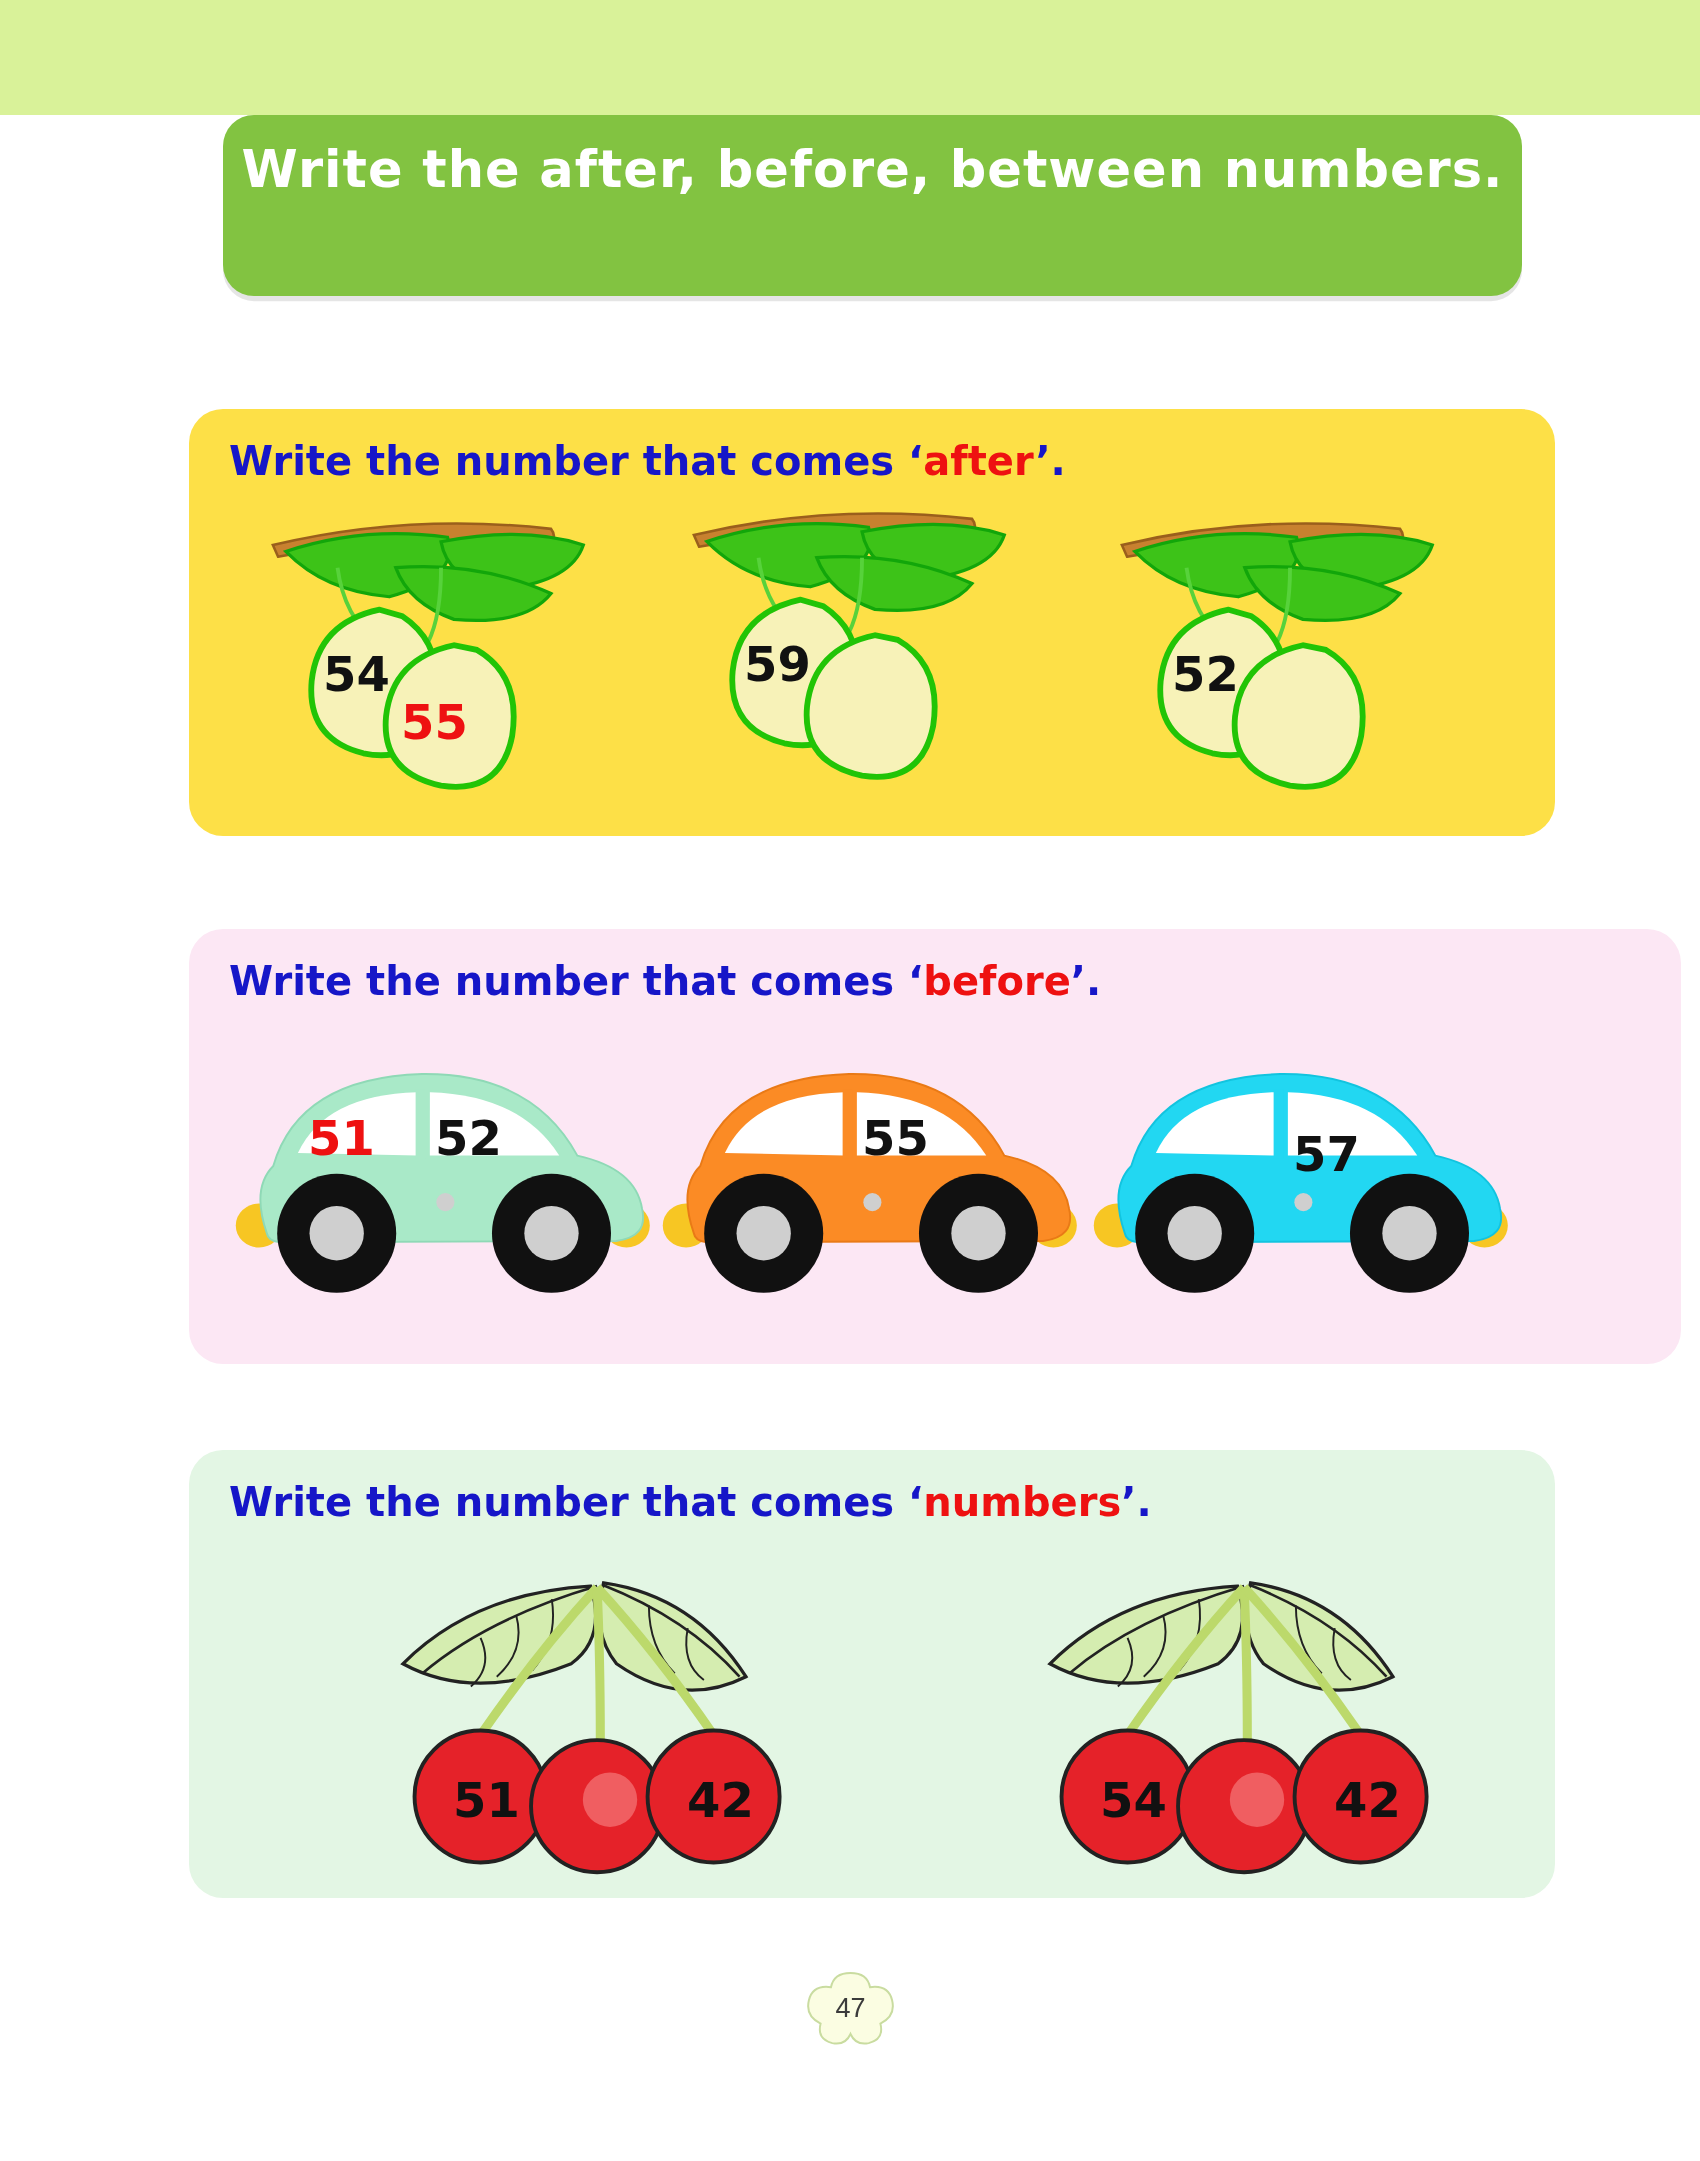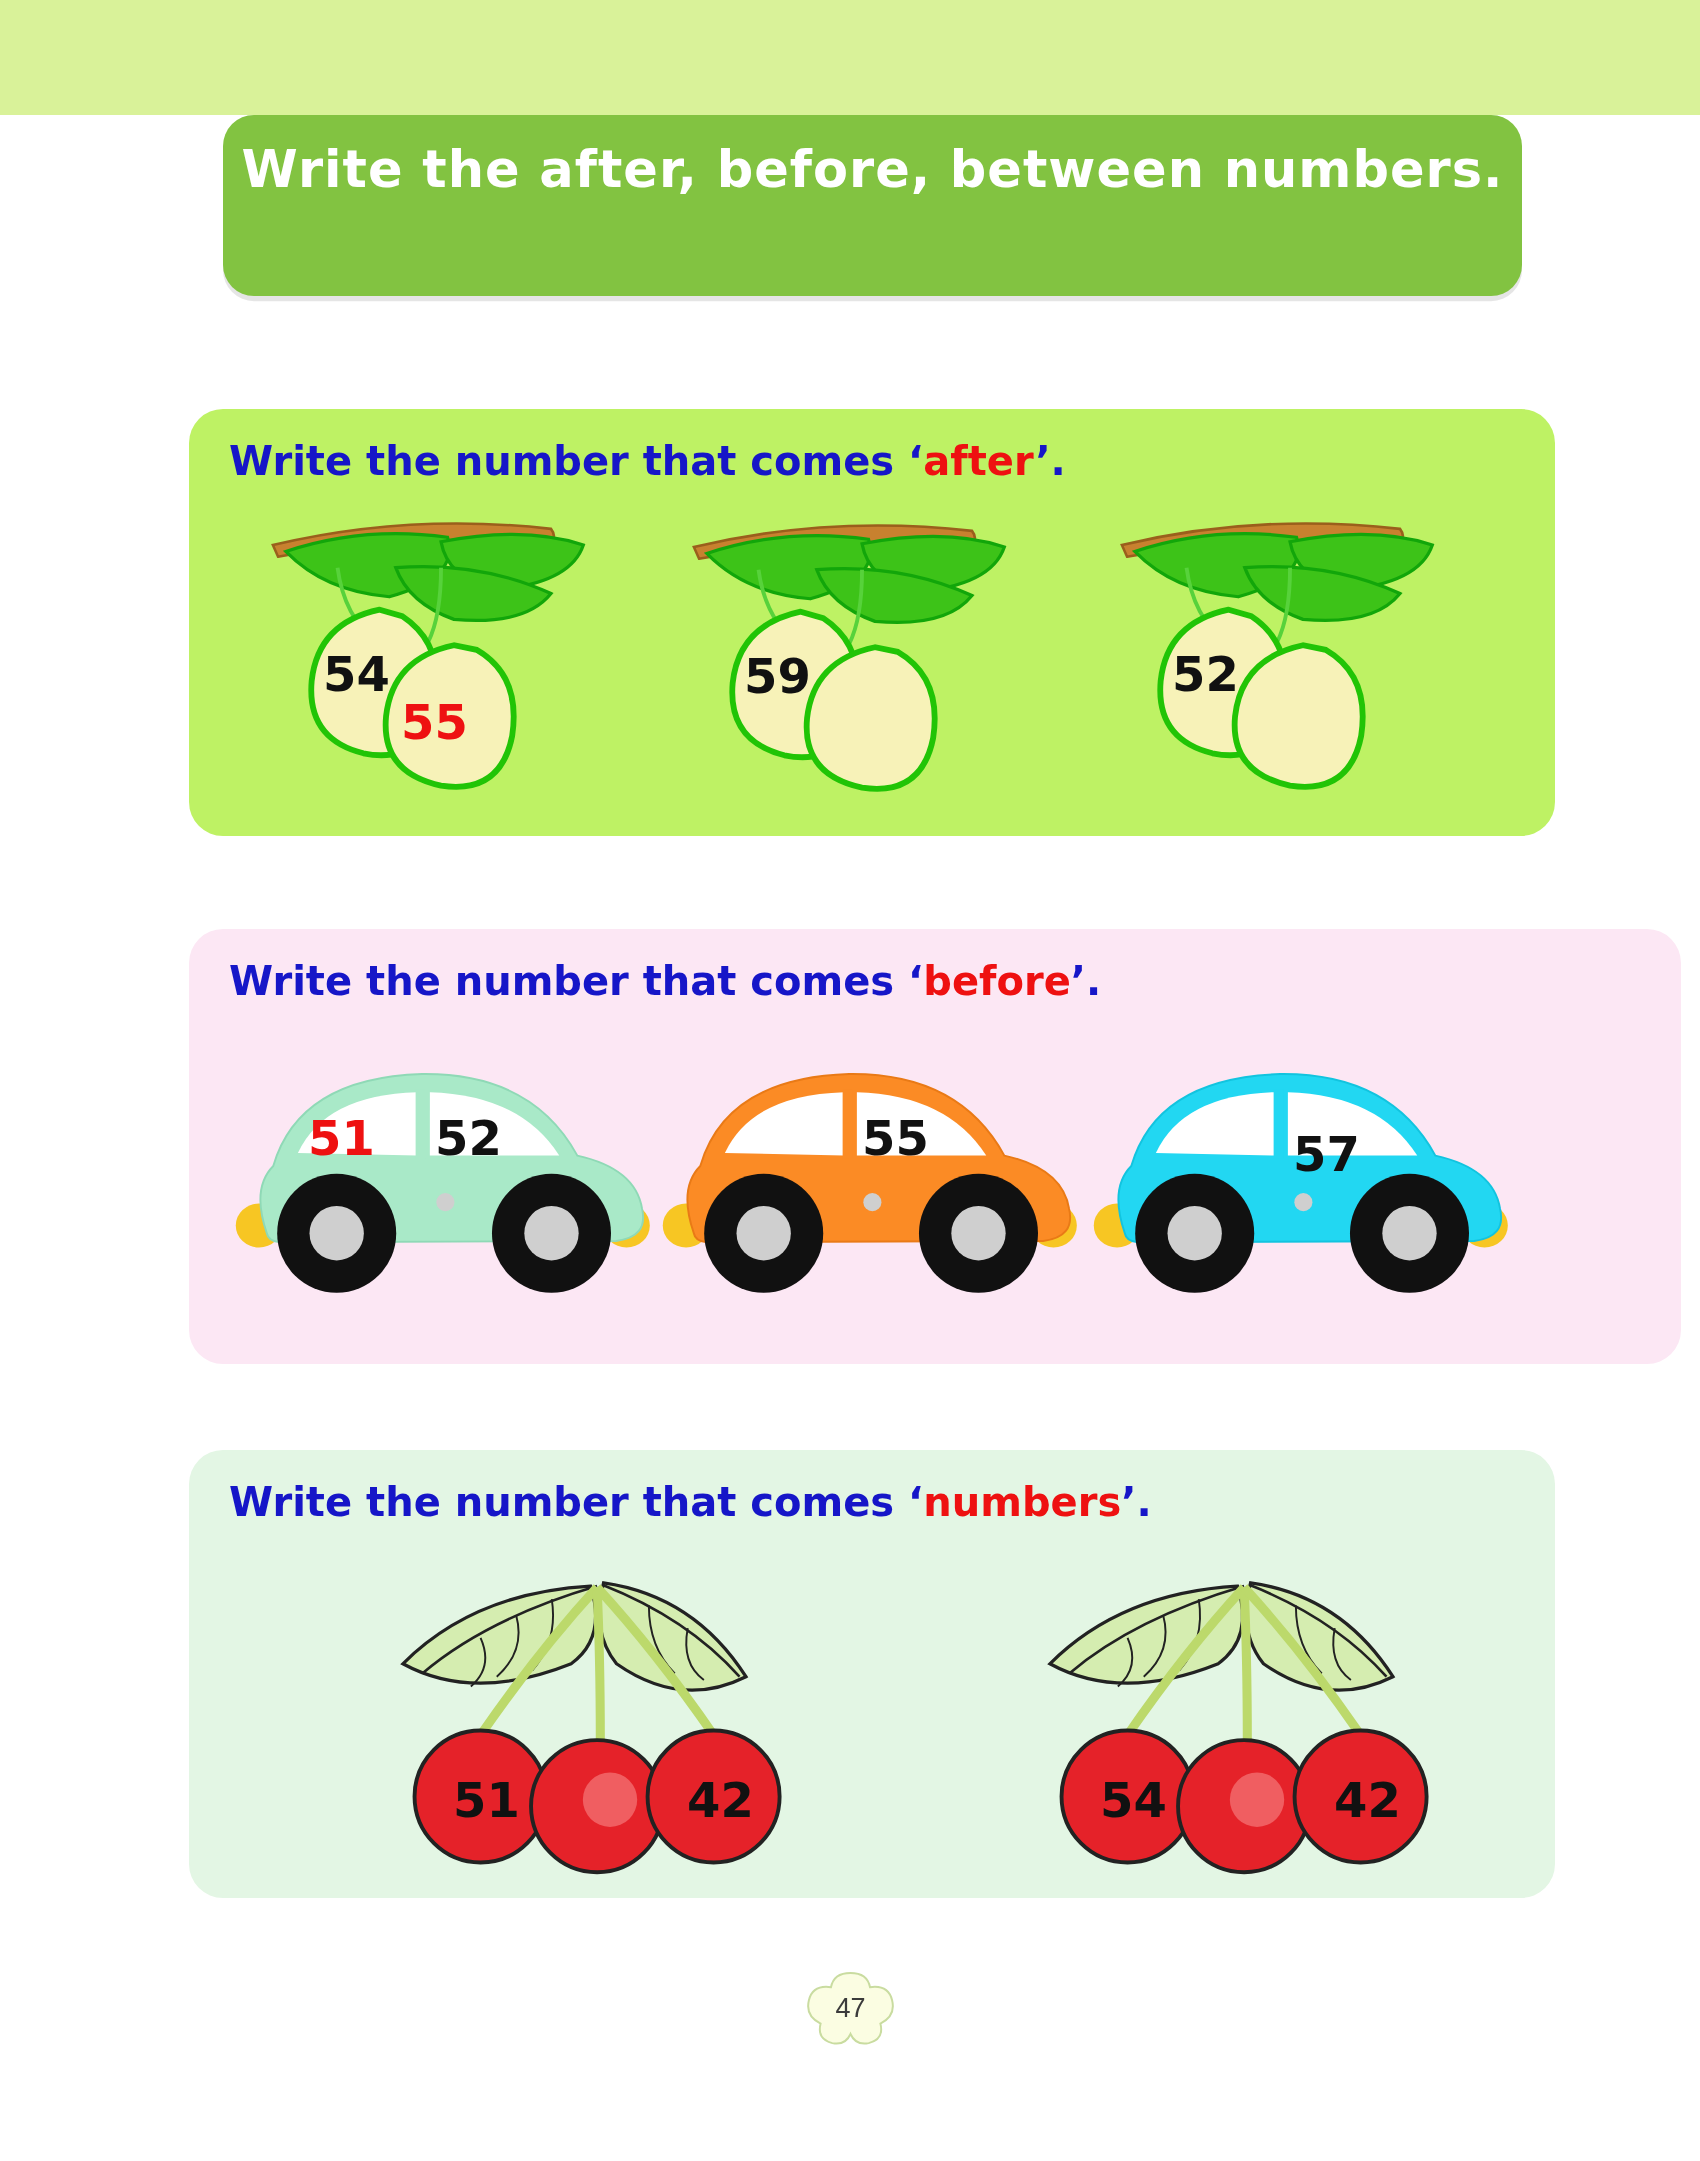--- a/index.html
+++ b/index.html
@@ -81,21 +81,21 @@
   .panel-title .q {
     color: #1616c8;
     font-weight: bold;
   }
 
   #panel-after {
     left: 189px;
     top: 409px;
     width: 1366px;
     height: 427px;
-    background: #bef264;
+    background: #fde047;
   }
   #panel-before {
     left: 189px;
     top: 929px;
     width: 1492px;
     height: 435px;
     background: #fce7f4;
   }
   #panel-between {
     left: 189px;
@@ -195,21 +195,21 @@
       <path d="M230 95 Q360 85 470 135 Q430 185 320 175 Q250 150 230 95 Z" fill="#3dc318" stroke="#12a60a" stroke-width="5"></path>
       <path d="M140 95 Q150 170 200 210" stroke="#57d23b" stroke-width="6" fill="none"></path>
       <path d="M300 95 Q300 170 280 210" stroke="#57d23b" stroke-width="6" fill="none"></path>
       <path d="M205 160 Q110 180 100 270 Q92 360 180 382 Q268 400 290 310 Q308 215 240 170 Z" fill="#f7f2b8" stroke="#21c406" stroke-width="9"></path>
       <path d="M320 215 Q225 235 215 325 Q207 412 300 432 Q392 446 410 355 Q424 262 355 222 Z" fill="#f7f2b8" stroke="#21c406" stroke-width="9"></path>
     </svg>
     <div class="mg-num" style="left:76px; top:140px;">54</div>
     <div class="mg-num red" style="left:154px; top:188px;">55</div>
   </div>
 
-  <div class="mango-group" style="left:479px; top:99px;">
+  <div class="mango-group" style="left:479px; top:87px;">
     <svg viewBox="0 0 620 440" width="401" height="285">
       <path d="M40 60 Q250 10 470 35 Q480 48 468 58 Q250 40 48 78 Z" fill="#c8812f" stroke="#9a5f1c" stroke-width="4"></path>
       <path d="M60 70 Q180 30 310 48 Q330 110 220 140 Q120 132 60 70 Z" fill="#3dc318" stroke="#12a60a" stroke-width="5"></path>
       <path d="M300 55 Q430 30 520 60 Q500 120 380 130 Q310 110 300 55 Z" fill="#3dc318" stroke="#12a60a" stroke-width="5"></path>
       <path d="M230 95 Q360 85 470 135 Q430 185 320 175 Q250 150 230 95 Z" fill="#3dc318" stroke="#12a60a" stroke-width="5"></path>
       <path d="M140 95 Q150 170 200 210" stroke="#57d23b" stroke-width="6" fill="none"></path>
       <path d="M300 95 Q300 170 280 210" stroke="#57d23b" stroke-width="6" fill="none"></path>
       <path d="M205 160 Q110 180 100 270 Q92 360 180 382 Q268 400 290 310 Q308 215 240 170 Z" fill="#f7f2b8" stroke="#21c406" stroke-width="9"></path>
       <path d="M320 215 Q225 235 215 325 Q207 412 300 432 Q392 446 410 355 Q424 262 355 222 Z" fill="#f7f2b8" stroke="#21c406" stroke-width="9"></path>
     </svg>

